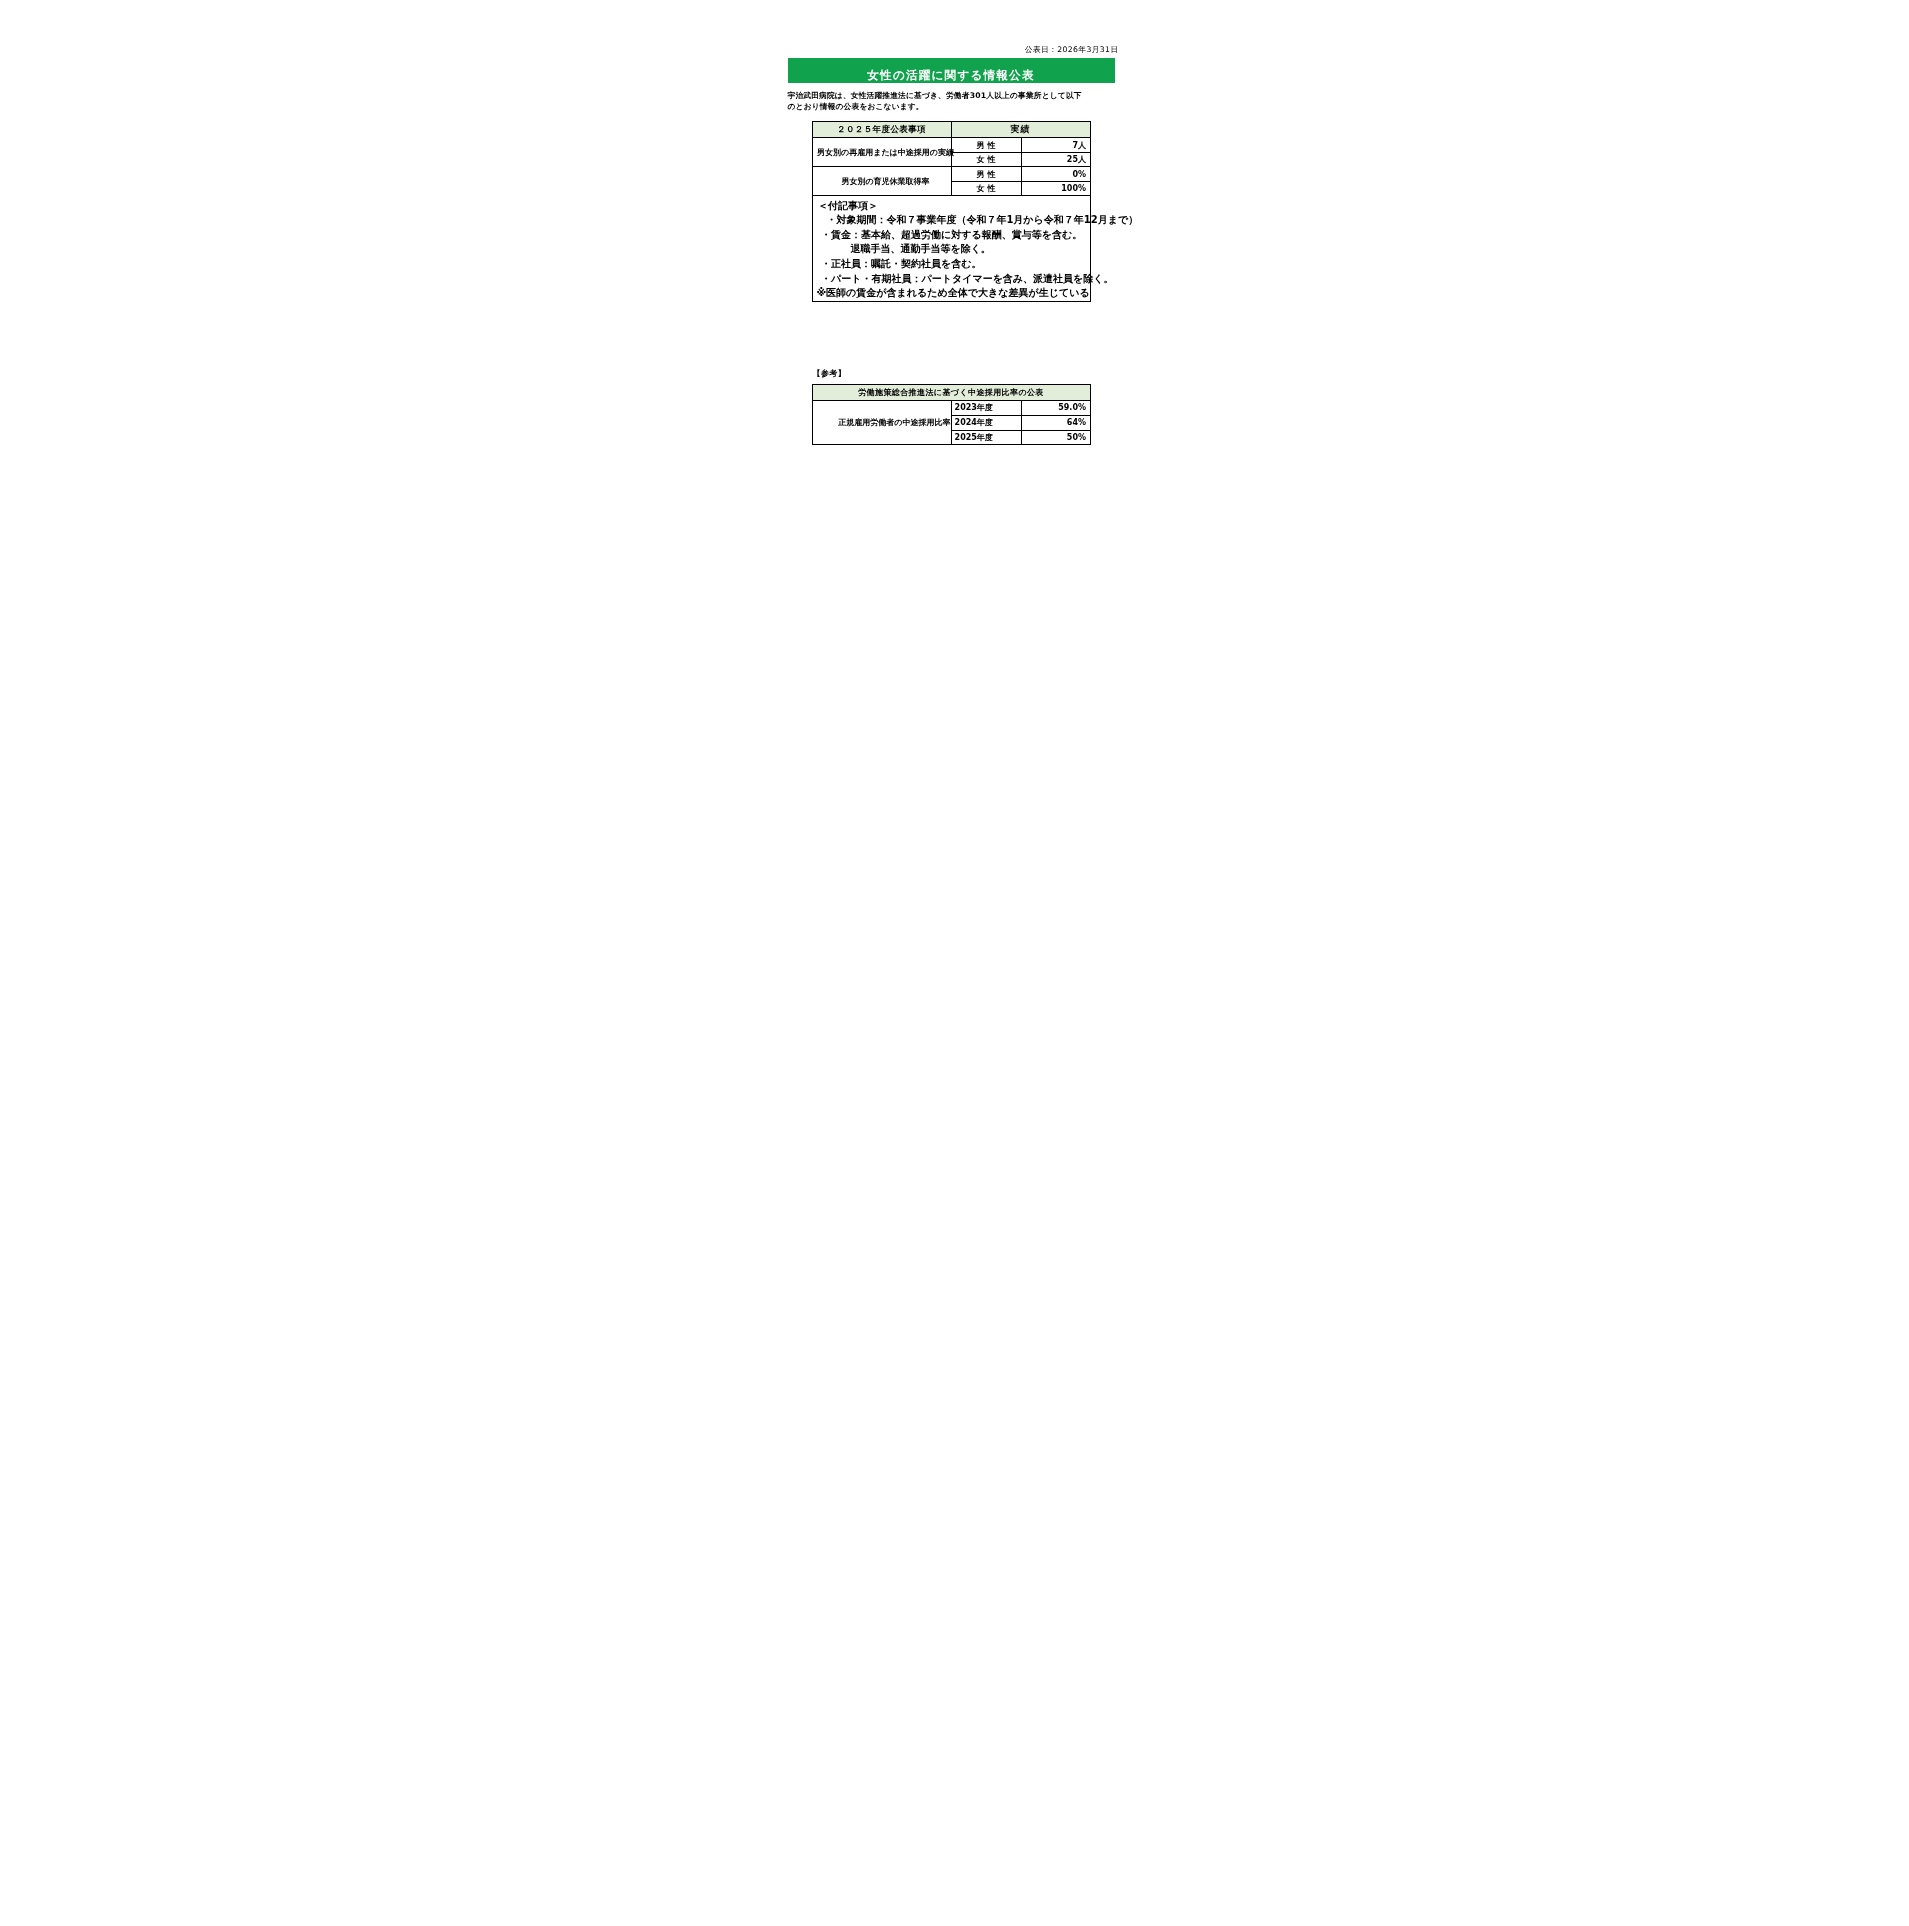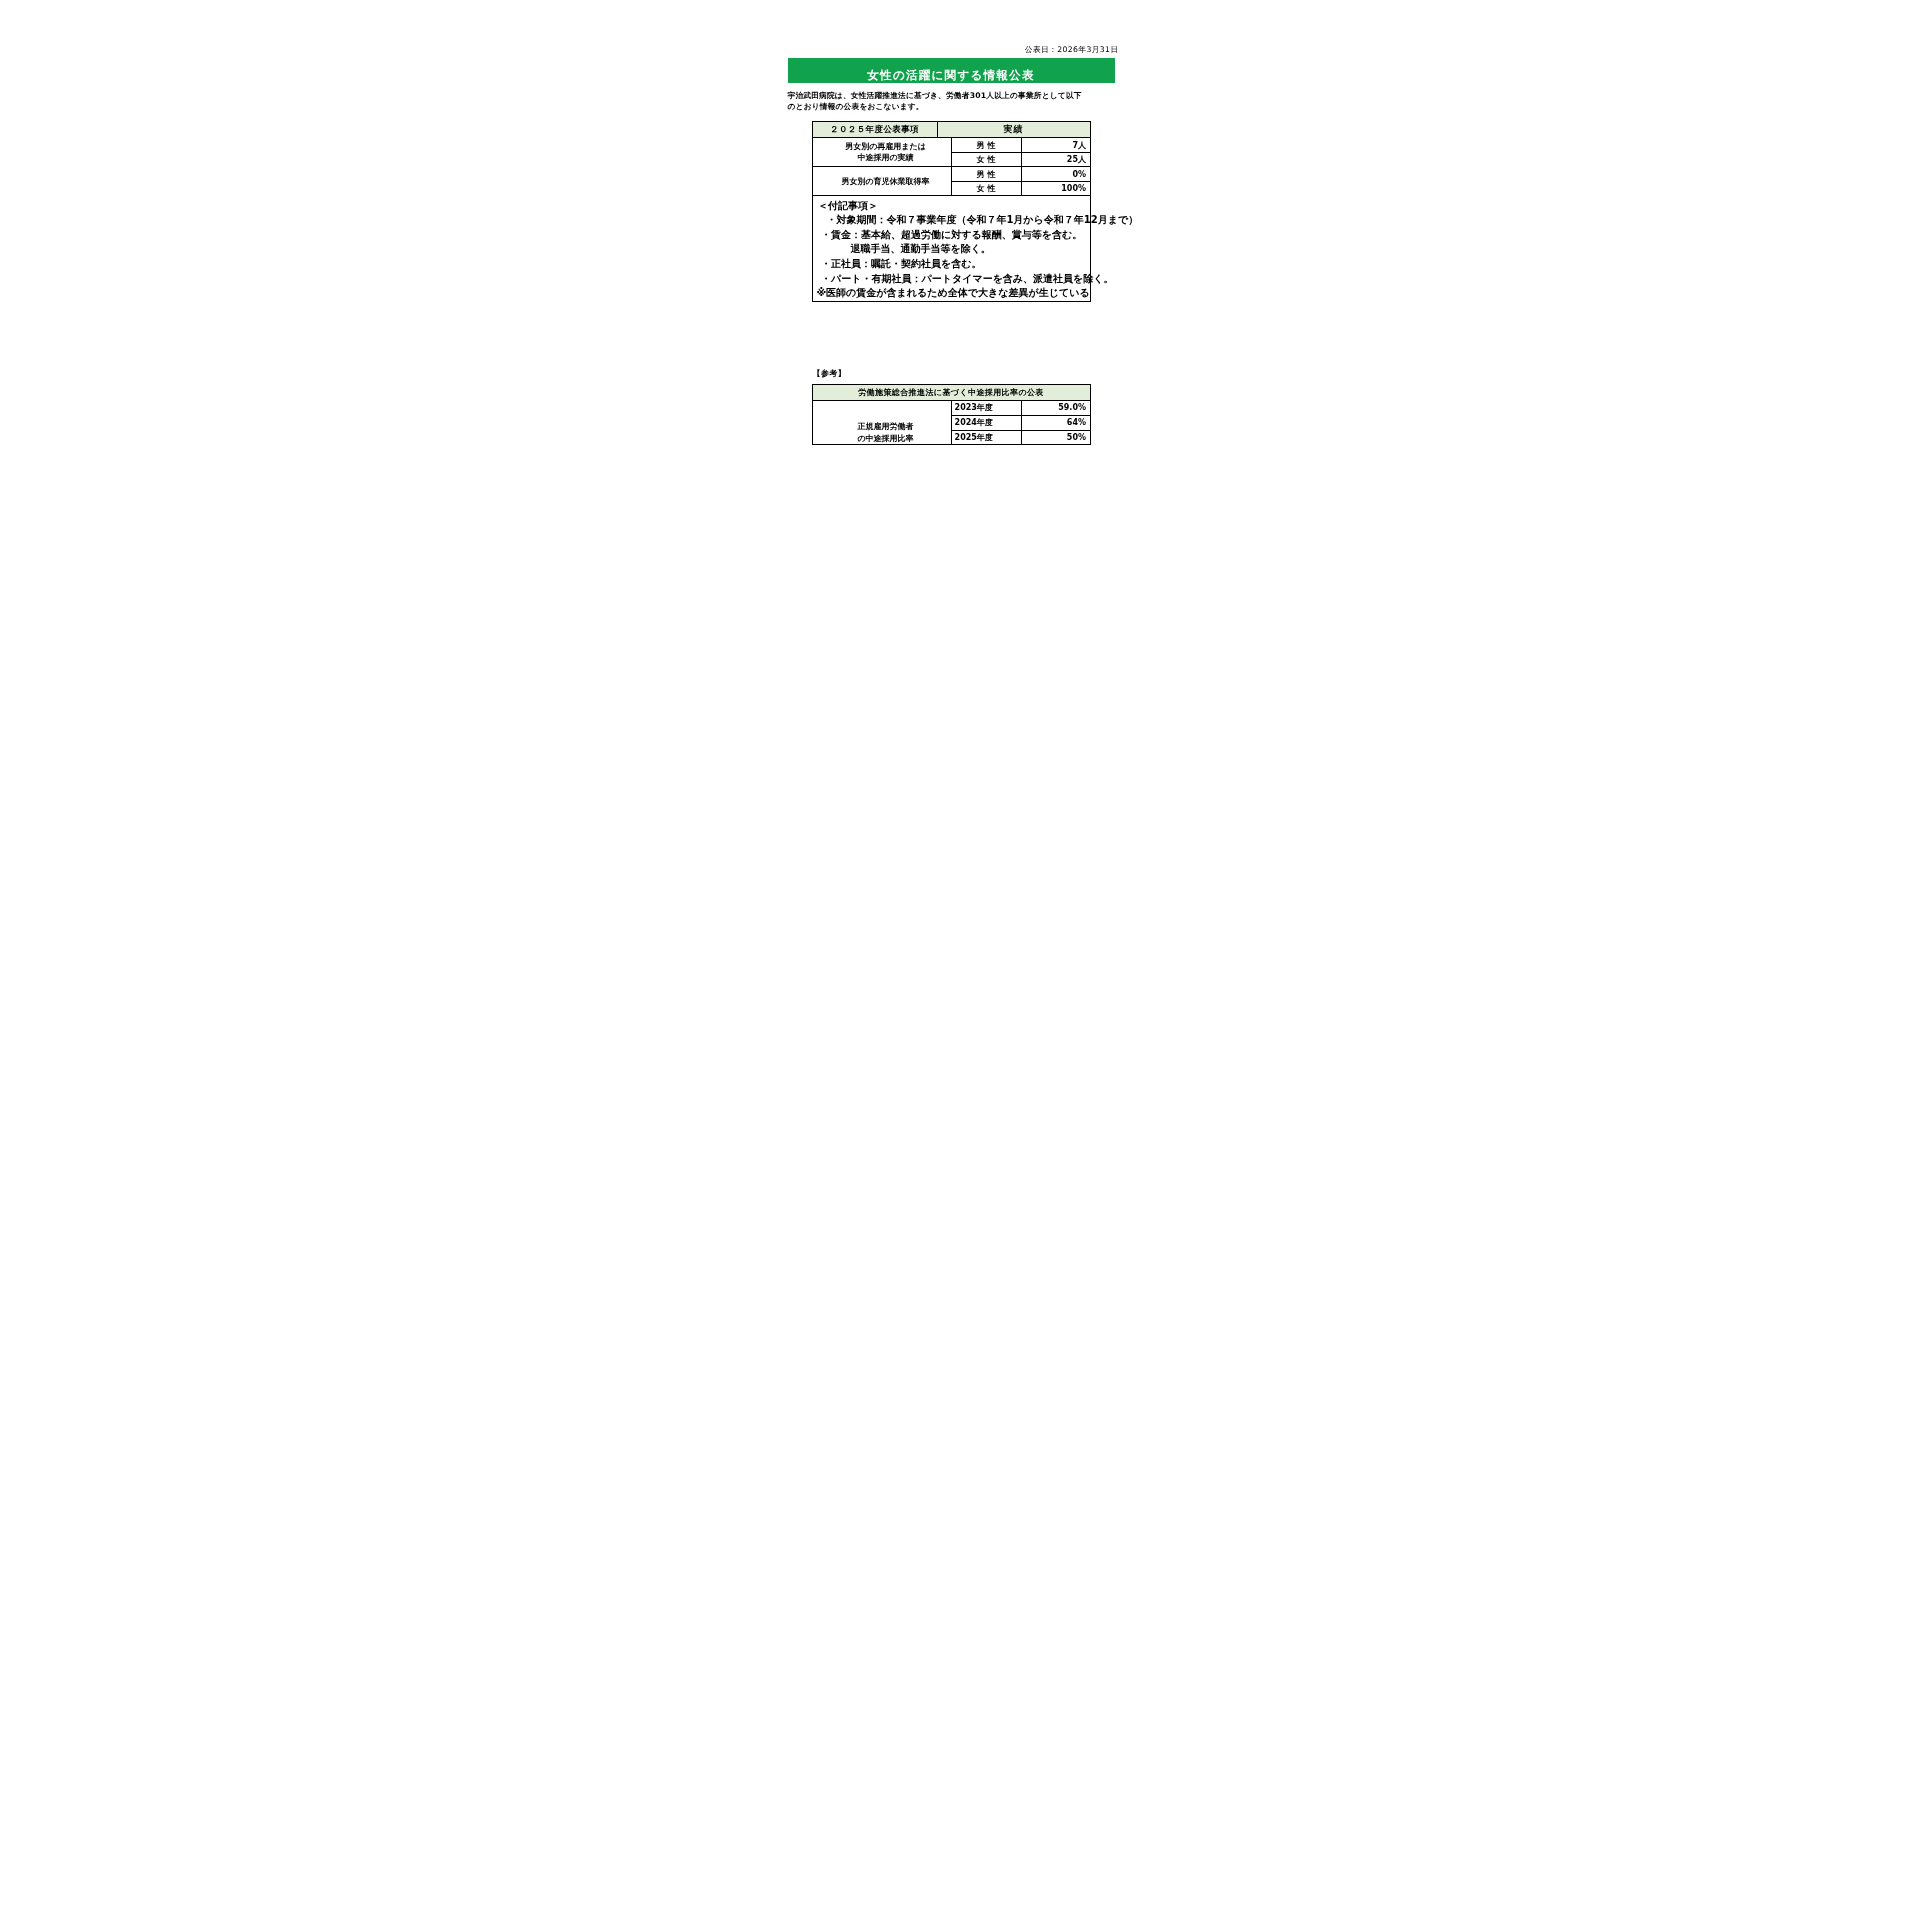--- a/index.html
+++ b/index.html
@@ -35,26 +35,26 @@
     font-size:7.7px;font-weight:600;line-height:10.8px;letter-spacing:0.2px;
   }
   
   .t1{
     position:absolute;left:96px;top:121px;width:279px;
     border:1.2px solid var(--border-black);box-sizing:border-box;
     background:#fff;
   }
   .t1 .hrow{display:flex;height:15.4px;background:var(--table-header-green);border-bottom:1.2px solid #000;}
   .hcell{display:flex;align-items:center;justify-content:center;font-weight:700;box-sizing:border-box;}
-  .hcell.items{width:125px;border-right:0.8px solid #000;font-size:8.5px;letter-spacing:0.4px;}
+  .hcell.items{width:139px;border-right:0.8px solid #000;font-size:8.5px;letter-spacing:0.4px;}
   .hcell.results{flex:1;font-size:8.9px;letter-spacing:1.2px;}
   .section{display:flex;border-bottom:1.2px solid #000;}
   .sec-label{
     width:139px;border-right:0.8px solid #000;box-sizing:border-box;
-    display:flex;flex-direction:column;align-items:center;justify-content:center;
+    display:flex;flex-direction:row;align-items:center;justify-content:center;
     font-weight:700;font-size:8px;text-align:center;line-height:11.6px;white-space:nowrap;padding-left:8px;
   }
   .sec-rows{flex:1;display:flex;flex-direction:column;}
   .drow{display:flex;height:14px;box-sizing:border-box;}
   .drow + .drow{border-top:0.4px solid #000;}
   .dlabel{
     width:70px;border-right:0.4px solid #000;box-sizing:border-box;
     display:flex;align-items:center;justify-content:center;font-size:8px;font-weight:600;white-space:nowrap;
   }
   .dvalue{

